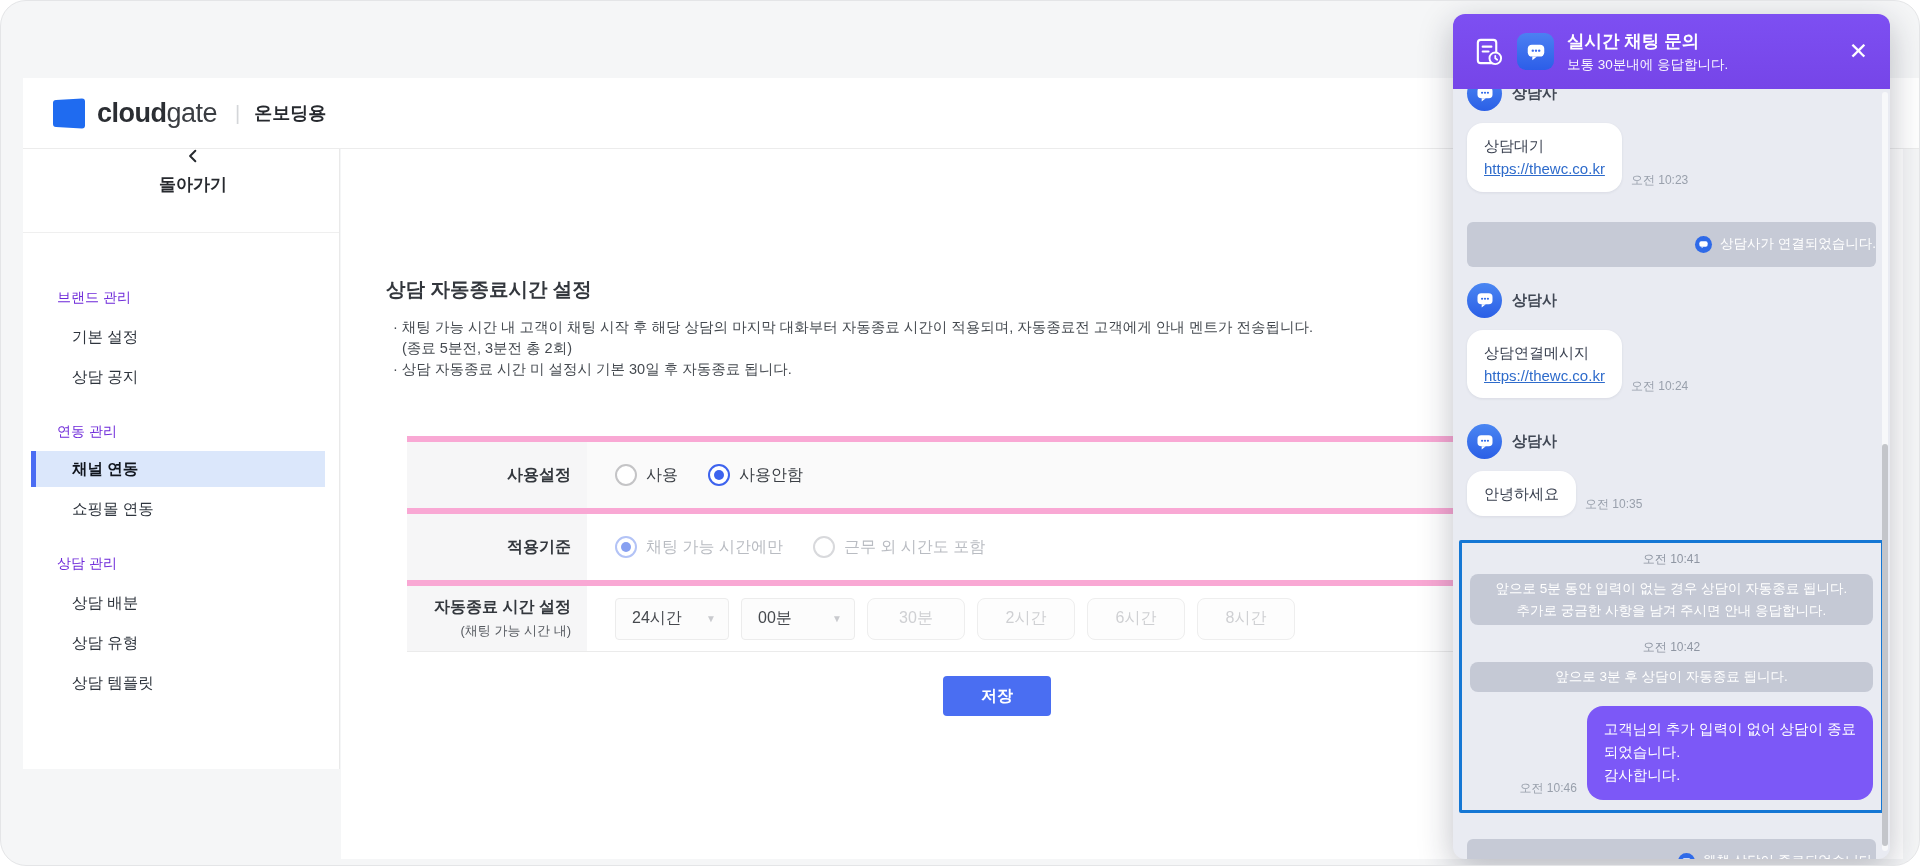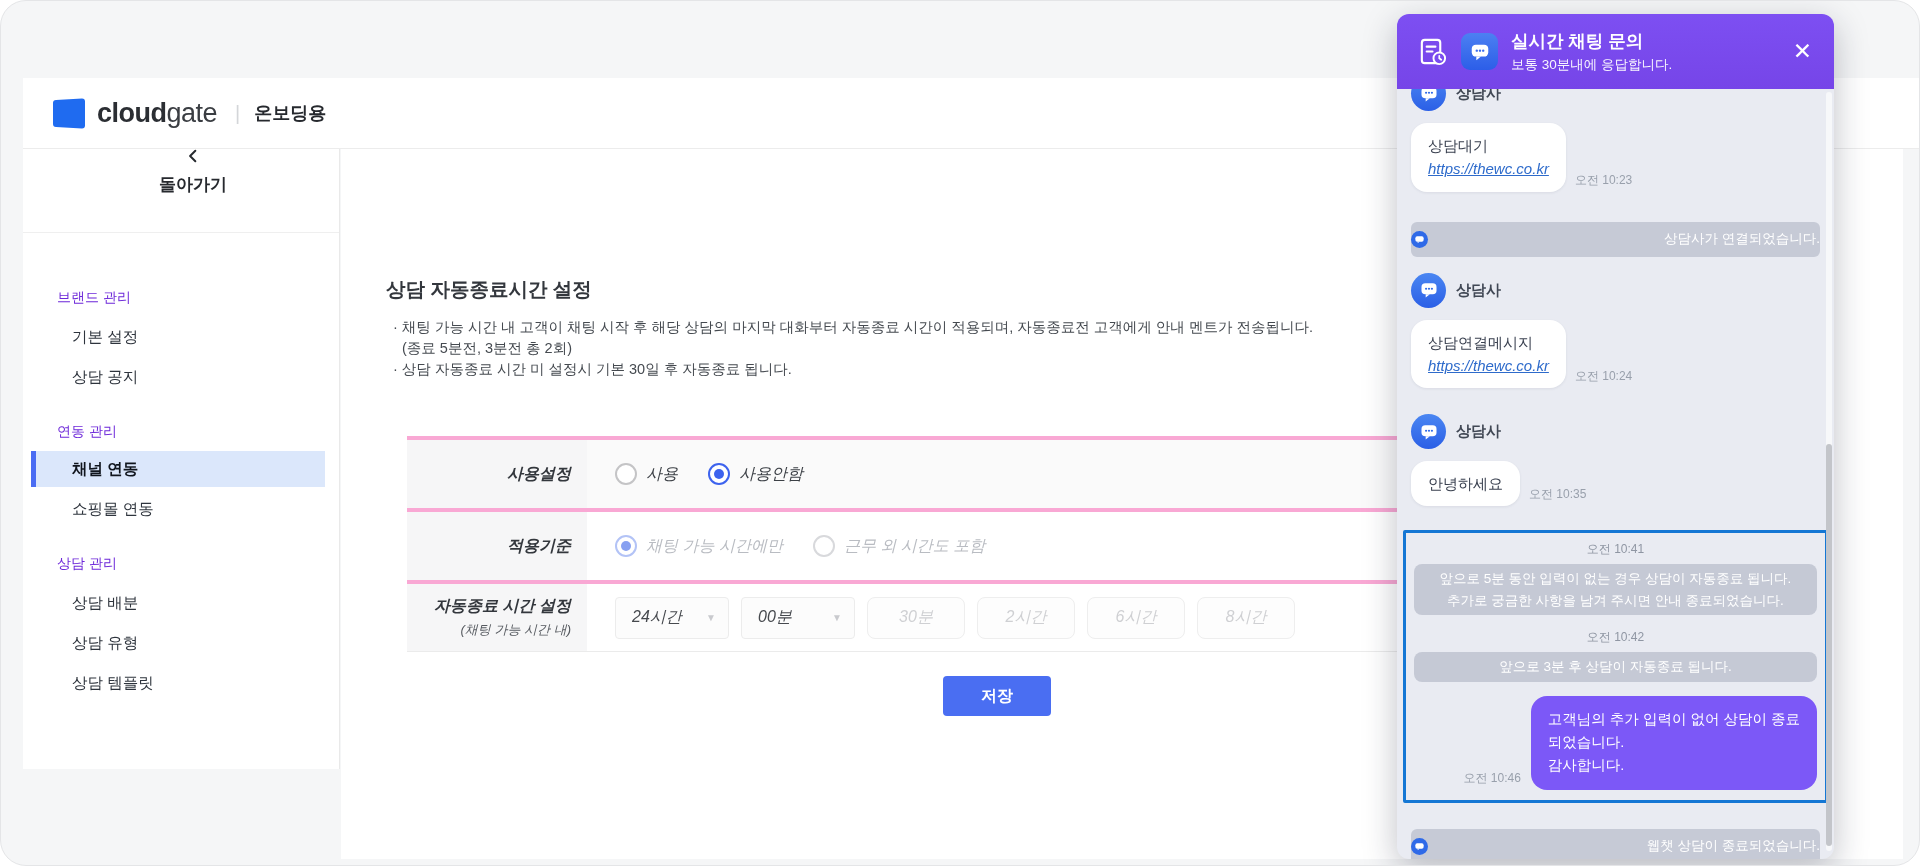--- a/index.html
+++ b/index.html
@@ -56,21 +56,21 @@
     background:#dbe7fb; border-left:5px solid #4a6cf3; font-weight:800; color:#10151d;
   }
 
   
   .main { position:absolute; left:340px; top:148px; right:16px; height:710px; background:#fff; }
   .page-title { position:absolute; left:45px; top:127px; font-size:19.5px; font-weight:800; color:#33373d; }
   .desc { position:absolute; left:52px; top:168px; font-size:14.5px; color:#454a50; line-height:21px; }
   .desc .indent { padding-left:9px; }
 
   .settings-table { position:absolute; left:66px; top:287px; width:1390px; }
-  .t-row { display:flex; height:72px; border-top:4px solid #f9a8d4;font-style:italic; }
+  .t-row { display:flex; height:72px; border-top:6px solid #f9a8d4; }
   .t-row:last-child { border-bottom:1px solid #ebebeb; }
   .t-label {
     width:180px; background:#f6f6f7; display:flex; flex-direction:column;
     justify-content:center; align-items:flex-end; padding-right:16px;
   }
   .t-label .lbl { font-size:16px; font-weight:800; color:#33373d; text-align:right; }
   .t-label .sub { font-size:13px; color:#55595f; margin-top:4px; }
   .t-content { flex:1; display:flex; align-items:center; padding-left:28px; gap:30px; }
   .t-row.shade .t-content { background:#fafafa; }
 
@@ -97,21 +97,21 @@
   }
   .save-btn {
     position:absolute; left:602px; top:527px; width:108px; height:40px;
     background:#4a6ef2; color:#fff; font-size:16px; font-weight:700;
     border:none; border-radius:4px; display:flex; align-items:center; justify-content:center;
     cursor:pointer;
   }
 
   
   .chat {
-    position:absolute; left:1396px; top:13px; width:437px; height:845px;
+    position:absolute; left:1452px; top:13px; width:437px; height:845px;
     background:#e9ebf2; border-radius:12px; box-shadow:0 10px 34px rgba(25,28,52,0.28);
   }
   .chat-header {
     height:75px; background:linear-gradient(180deg,#7d4ff2,#7645e8); border-radius:12px 12px 0 0;
     display:flex; align-items:center; gap:13px; padding:0 22px 0 20px; color:#fff;
     position:relative; z-index:3;
   }
   .hist-icon { width:31px; height:31px; }
   .app-icon {
     width:37px; height:37px; border-radius:9px; background:linear-gradient(180deg,#4c80f2,#2c5ee8);
@@ -128,26 +128,26 @@
     width:35px; height:35px; border-radius:50%; background:linear-gradient(180deg,#4a86f2,#2b5fe6);
     display:flex; align-items:center; justify-content:center; flex:none;
   }
   .agent-name { font-size:15px; font-weight:700; color:#414855; }
   .bubble-row { display:flex; align-items:flex-end; gap:9px; margin-top:12px; }
   .bubble {
     background:#fff; border-radius:16px; padding:11px 17px; max-width:305px; width:max-content;
     font-size:15px; color:#3a4150; line-height:1.55; box-shadow:0 1px 3px rgba(31,35,60,0.08);
   }
   .bubble .line { display:block; }
-  .msg-link { color:#2e6bcb; text-decoration:underline; cursor:pointer;font-style:italic; }
+  .msg-link { color:#2e6bcb; text-decoration:underline; cursor:pointer; }
   .time { font-size:12px; color:#99a0ac; padding-bottom:3px; flex:none; }
 
   .sys-pill {
-    display:flex; align-items:center; justify-content:space-between; gap:8px;
-    height:35px; border-radius:6px; background:#c6cad6; color:#fff; font-size:13.5px;
+    display:flex; align-items:center; justify-content:flex-end; gap:8px;
+    height:45px; border-radius:6px; background:#c6cad6; color:#fff; font-size:13.5px;
   }
   .sys-pill.gap-top { margin-top:30px; }
   .sys-icon {
     width:17px; height:17px; border-radius:50%; background:#2f6ae8;
     display:flex; align-items:center; justify-content:center; flex:none;
   }
   .g2 { margin-top:16px; }
   .g3 { margin-top:26px; }
 
   .highlight-box { margin:24px -8px 0; border:3px solid #1577d4; border-radius:2px; padding:8px 8px 10px; }
@@ -365,21 +365,21 @@
         <div class="bubble">
           <span class="line">안녕하세요</span>
         </div>
         <span class="time">오전 10:35</span>
       </div>
 
       <div class="highlight-box">
         <div class="center-time">오전 10:41</div>
         <div class="notice-pill">
           <span class="line">앞으로 5분 동안 입력이 없는 경우 상담이 자동종료 됩니다.</span>
-          <span class="line">추가로 궁금한 사항을 남겨 주시면 안내 종료되었습니다.</span>
+          <span class="line">추가로 궁금한 사항을 남겨 주시면 안내 응답합니다.</span>
         </div>
         <div class="center-time mt">오전 10:42</div>
         <div class="notice-pill">
           <span class="line">앞으로 3분 후 상담이 자동종료 됩니다.</span>
         </div>
         <div class="user-row">
           <span class="time">오전 10:46</span>
           <div class="user-bubble">
             <span class="line">고객님의 추가 입력이 없어 상담이 종료</span>
             <span class="line">되었습니다.</span>

